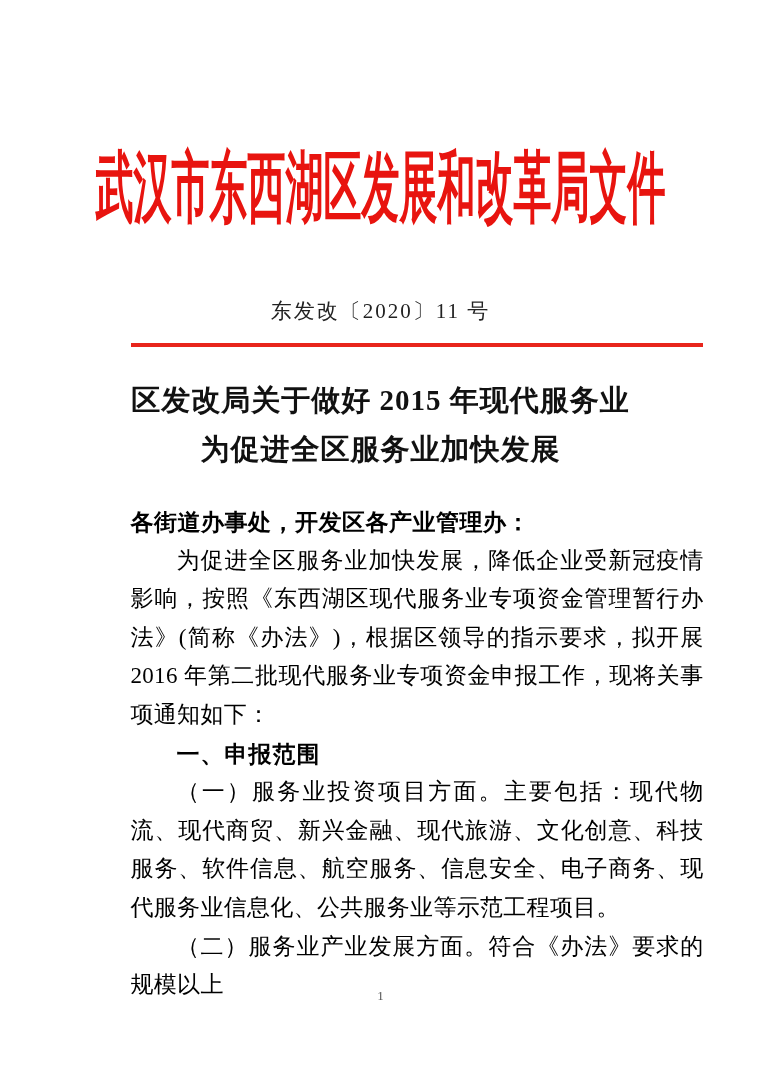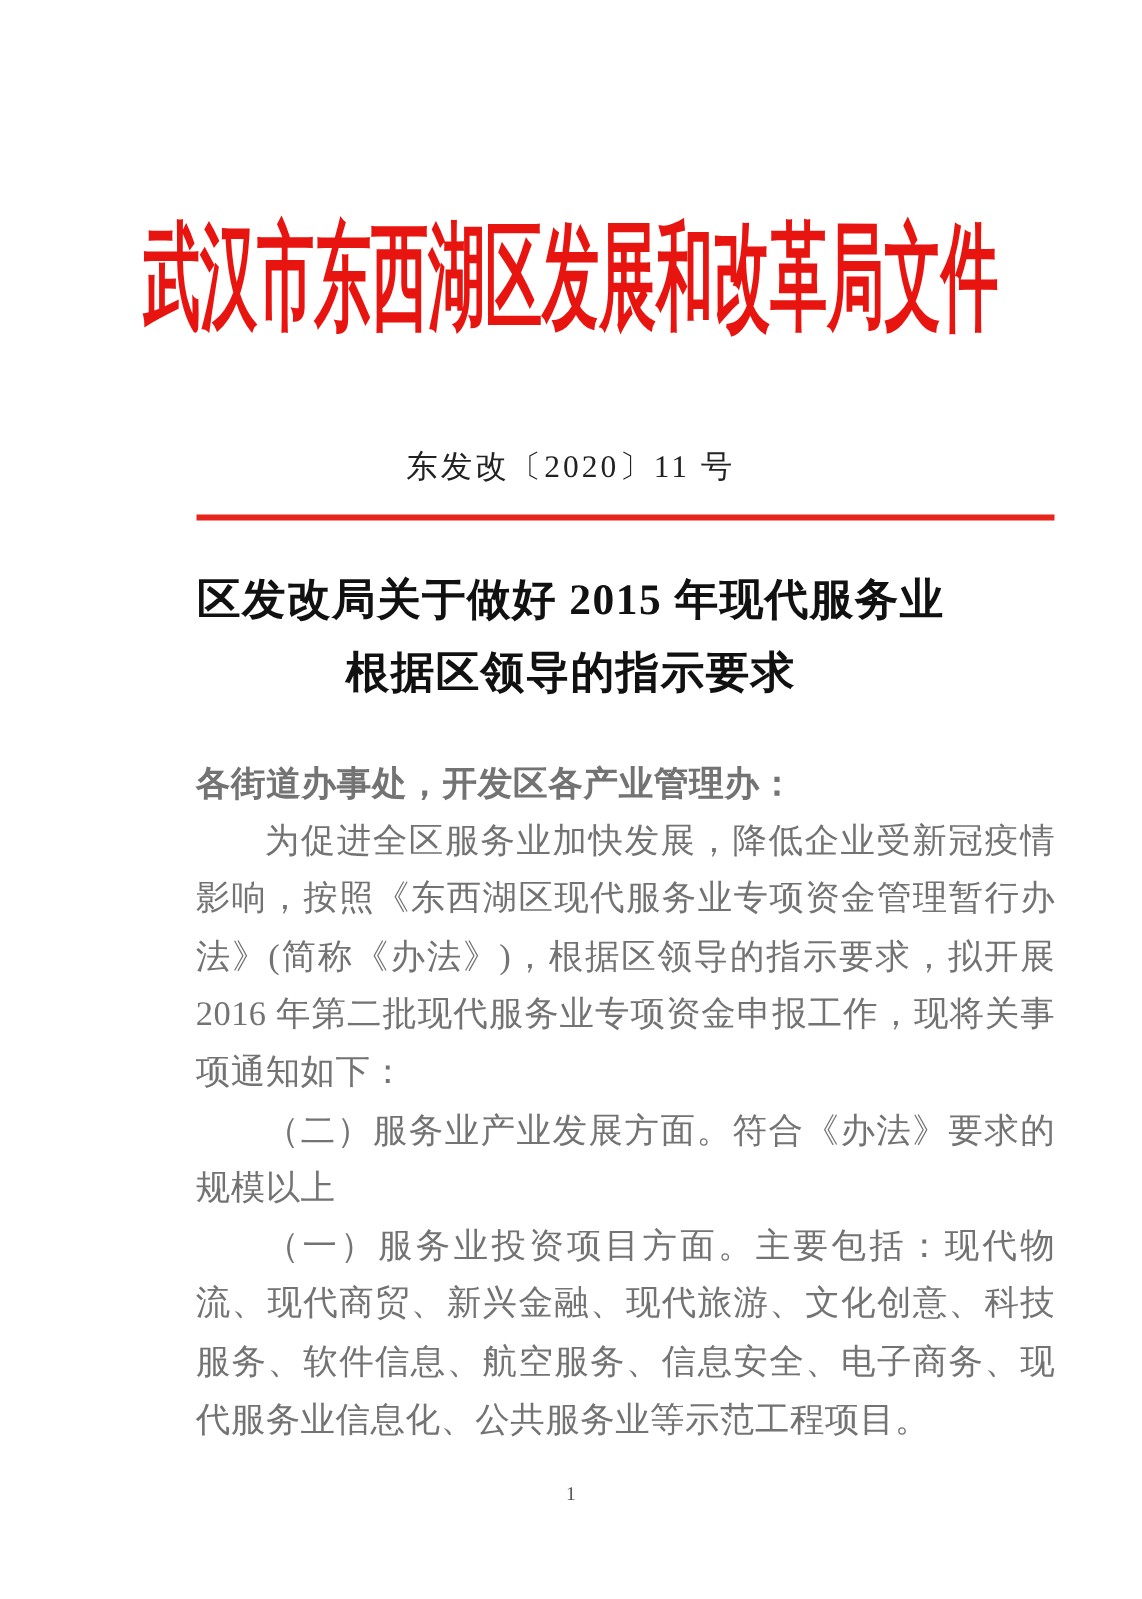--- a/index.html
+++ b/index.html
@@ -77,21 +77,21 @@
 
   
   .content {
     position: absolute;
     top: 503px;
     left: 95px;
     width: 573px;
     font-size: 23px;
     line-height: 38.6px;
     text-align: justify;
-    color: #737373;
+    color: #000000;
     letter-spacing: 0.3px;
   }
   .content p { margin: 0; }
   .salutation {
     font-family: "Liberation Sans", "DejaVu Sans", sans-serif;
     font-weight: bold;
     letter-spacing: 0.5px;
   }
   .indent { text-indent: 2em; }
   .section-heading {
@@ -120,25 +120,26 @@
   <div class="red-header">
     <span class="stretch">武汉市东西湖区发展和改革局文件</span>
   </div>
 
   <div class="doc-number">东发改〔2020〕11 号</div>
 
   <div class="red-line"></div>
 
   <div class="doc-title">
     <div>区发改局关于做好 2015 年现代服务业</div>
-    <div>根据区领导的指示要求</div>
+    <div>为促进全区服务业加快发展</div>
   </div>
 
   <div class="content">
     <p class="salutation">各街道办事处，开发区各产业管理办：</p>
     <p class="indent">为促进全区服务业加快发展，降低企业受新冠疫情影响，按照《东西湖区现代服务业专项资金管理暂行办法》(简称《办法》)，根据区领导的指示要求，拟开展 2016 年第二批现代服务业专项资金申报工作，现将关事项通知如下：</p>
+    <p class="section-heading">一、申报范围</p>
+    <p class="indent">（一）服务业投资项目方面。主要包括：现代物流、现代商贸、新兴金融、现代旅游、文化创意、科技服务、软件信息、航空服务、信息安全、电子商务、现代服务业信息化、公共服务业等示范工程项目。</p>
     <p class="indent">（二）服务业产业发展方面。符合《办法》要求的规模以上</p>
-    <p class="indent">（一）服务业投资项目方面。主要包括：现代物流、现代商贸、新兴金融、现代旅游、文化创意、科技服务、软件信息、航空服务、信息安全、电子商务、现代服务业信息化、公共服务业等示范工程项目。</p>
   </div>
 
   <div class="page-number">1</div>
 
 </div>
 
 </body></html>

